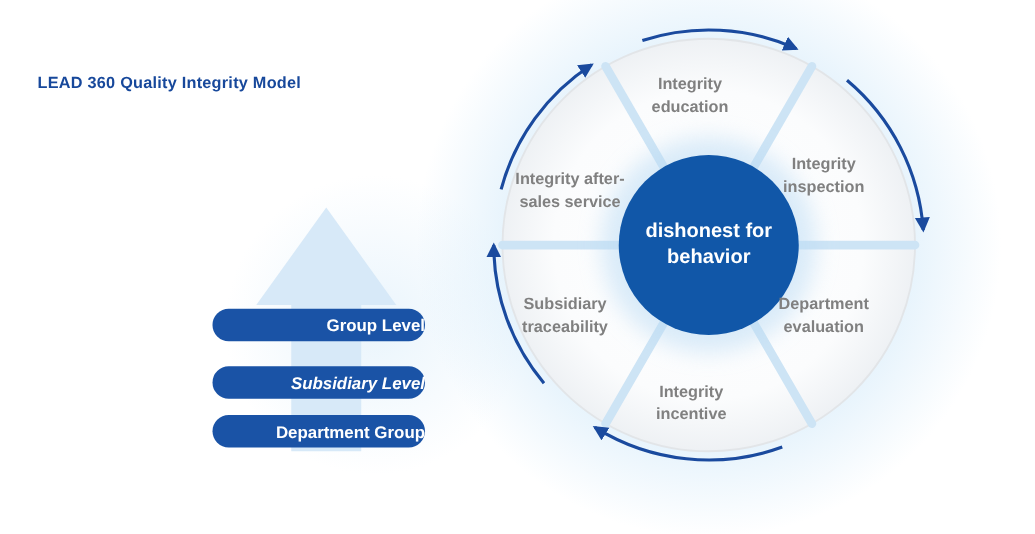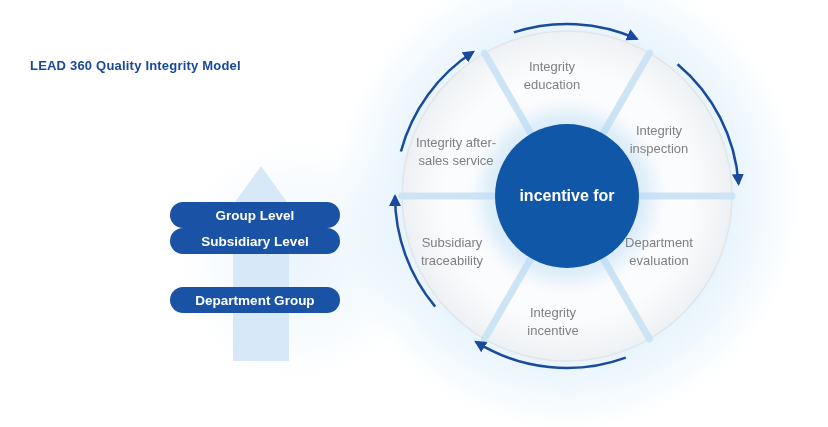--- a/index.html
+++ b/index.html
@@ -25,32 +25,32 @@
     border-left:56px solid transparent;border-right:56px solid transparent;
     border-bottom:78px solid #d7e9f8;
   }
   .up-arrow .stem{
     position:absolute;left:233px;top:243px;width:56px;height:118px;
     background:#d7e9f8;
   }
   .level-pill{
     position:absolute;left:170px;width:170px;height:26px;border-radius:14px;
     background:#1a53a6;color:#ffffff;font-size:13.5px;font-weight:bold;
-    display:flex;align-items:center;justify-content:center;z-index:2;
+    display:flex;align-items:center;justify-content:flex-end;z-index:2;margin-top:45px;
   }
   #pill-group{top:202px;}
-  #pill-subsidiary{top:228px;}
+  #pill-subsidiary{top:248px;font-style:italic;}
   #pill-department{top:287px;}
   
   .wheel-svg{position:absolute;left:0;top:0;z-index:1;}
   
   .seg-label{
     position:absolute;transform:translate(-50%,-50%);
     color:#808080;font-size:13px;line-height:1.35;text-align:center;
-    width:100px;z-index:3;
+    width:100px;z-index:3;font-weight:bold;
   }
   #seg-education{left:552px;top:76px;}
   #seg-inspection{left:659px;top:140px;}
   #seg-evaluation{left:659px;top:252px;}
   #seg-incentive{left:553px;top:322px;}
   #seg-traceability{left:452px;top:252px;}
   #seg-afterSales{left:456px;top:152px;width:92px;}
   
   .center-text{
     position:absolute;left:567px;top:196px;transform:translate(-50%,-50%);
@@ -120,14 +120,15 @@
 </svg>
 
 <div class="seg-label" id="seg-education">Integrity education</div>
 <div class="seg-label" id="seg-inspection">Integrity inspection</div>
 <div class="seg-label" id="seg-evaluation">Department evaluation</div>
 <div class="seg-label" id="seg-incentive">Integrity incentive</div>
 <div class="seg-label" id="seg-traceability">Subsidiary traceability</div>
 <div class="seg-label" id="seg-afterSales">Integrity after-sales service</div>
 
 <div class="center-text">
-  <div>incentive for</div>
+  <div>dishonest for</div>
+  <div>behavior</div>
 </div>
 
 </body></html>

